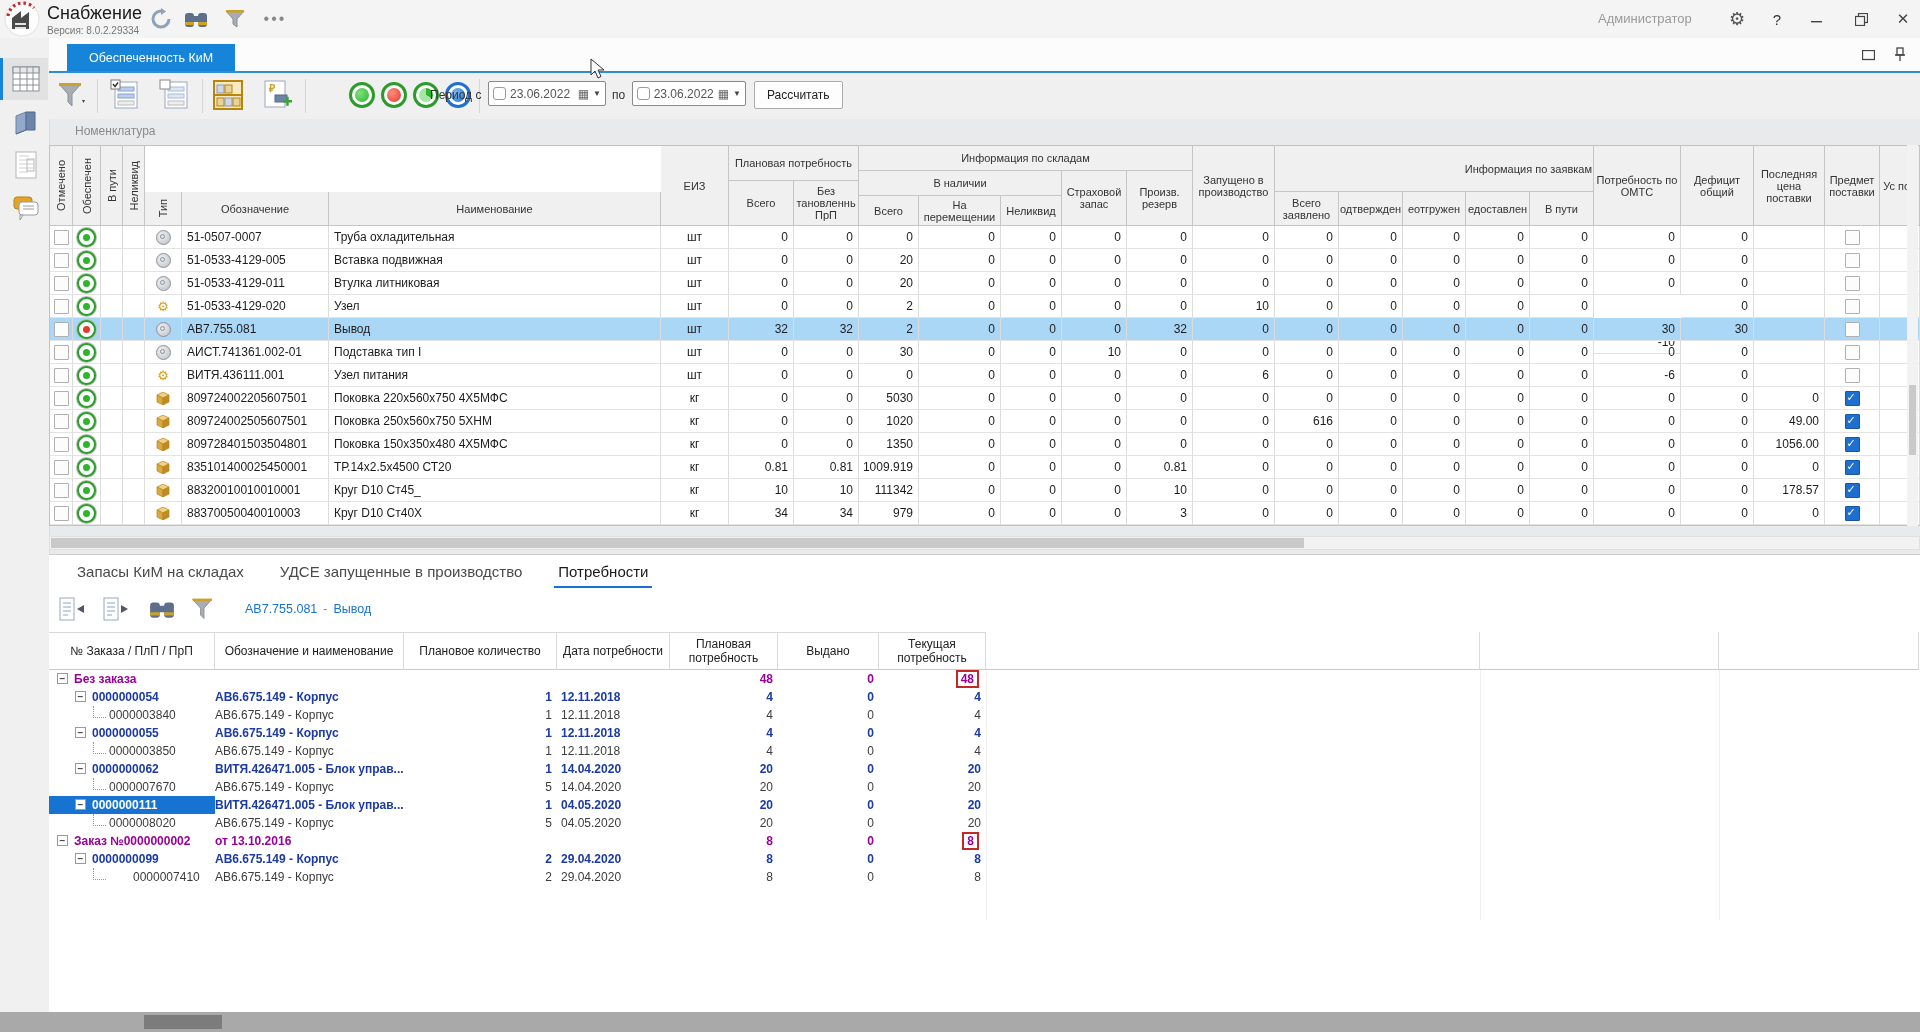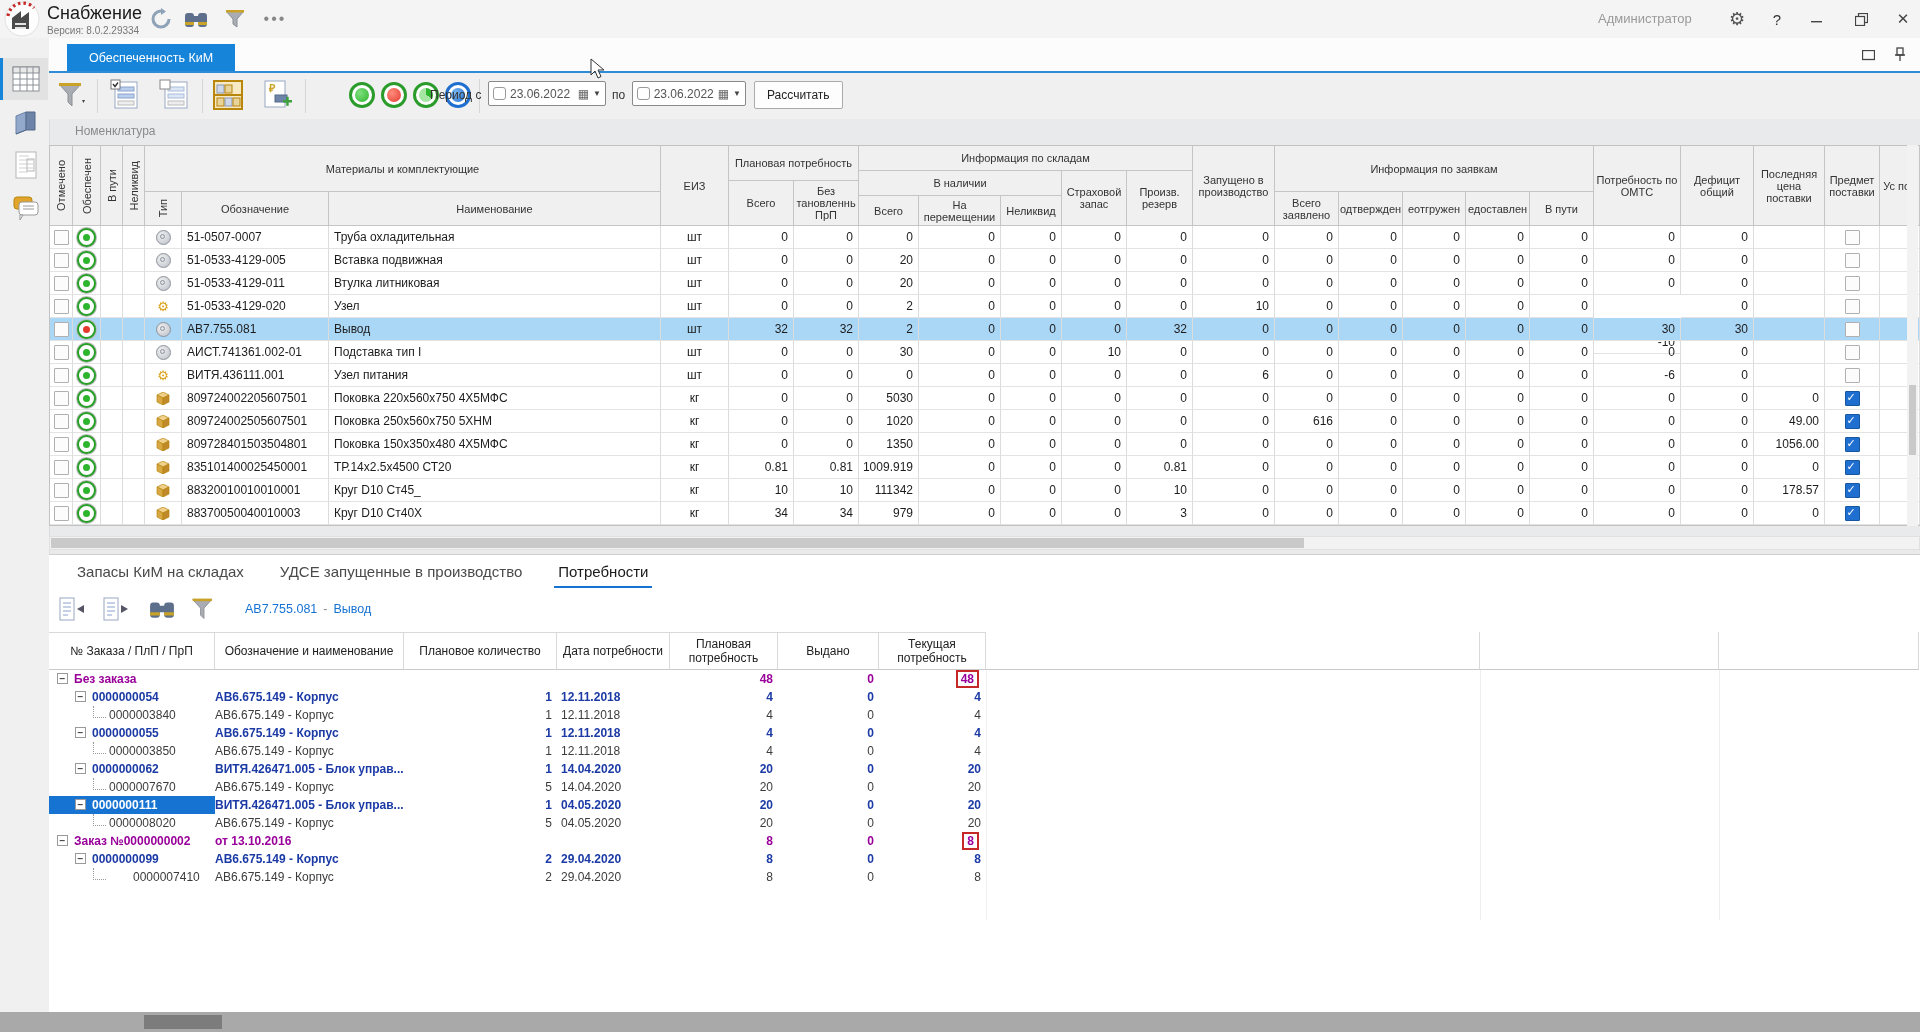--- a/index.html
+++ b/index.html
@@ -302,23 +302,20 @@
     </div>
     <div class="hcell" style="left: 23px; top: 0px; width: 28px; height: 80px;">
       <span class="hvert">Обеспечен</span>
     </div>
     <div class="hcell" style="left: 51px; top: 0px; width: 22px; height: 80px;">
       <span class="hvert">В пути</span>
     </div>
     <div class="hcell" style="left: 73px; top: 0px; width: 22px; height: 80px;">
       <span class="hvert">Неликвид</span>
     </div>
-    <div class="hcell" style="left: 95px; top: 0px; width: 516px; height: 46px;">
-      <span>Материалы и комплектующие</span>
-    </div>
     <div class="hcell" style="left: 95px; top: 46px; width: 37px; height: 34px;">
       <span class="hvert">Тип</span>
     </div>
     <div class="hcell" style="left: 132px; top: 46px; width: 147px; height: 34px;">
       <span>Обозначение</span>
     </div>
     <div class="hcell" style="left: 279px; top: 46px; width: 332px; height: 34px;">
       <span>Наименование</span>
     </div>
     <div class="hcell" style="left: 611px; top: 0px; width: 68px; height: 80px;">
@@ -350,21 +347,21 @@
     </div>
     <div class="hcell" style="left: 1012px; top: 25px; width: 65px; height: 55px;">
       <span>Страховой запас</span>
     </div>
     <div class="hcell" style="left: 1077px; top: 25px; width: 66px; height: 55px;">
       <span>Произв. резерв</span>
     </div>
     <div class="hcell" style="left: 1143px; top: 0px; width: 82px; height: 80px;">
       <span>Запущено в производство</span>
     </div>
-    <div class="hcell" style="left: 1225px; top: 0px; width: 319px; height: 46px;">
+    <div class="hcell" style="left: 1225px; top: 0px; width: 319px; height: 46px; justify-content: flex-end;">
       <span>Информация по заявкам</span>
     </div>
     <div class="hcell" style="left: 1225px; top: 46px; width: 64px; height: 34px;">
       <span>Всего заявлено</span>
     </div>
     <div class="hcell" style="left: 1289px; top: 46px; width: 64px; height: 34px;">
       <span>одтвержден</span>
     </div>
     <div class="hcell" style="left: 1353px; top: 46px; width: 63px; height: 34px;">
       <span>еотгружен</span>

